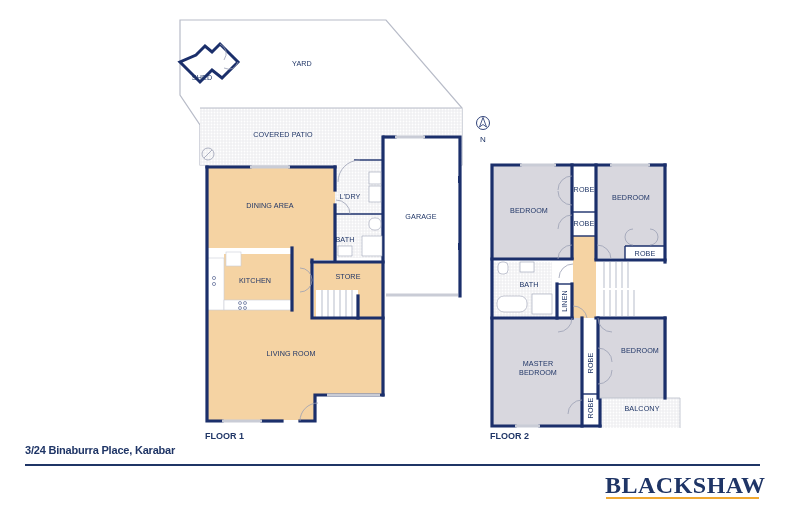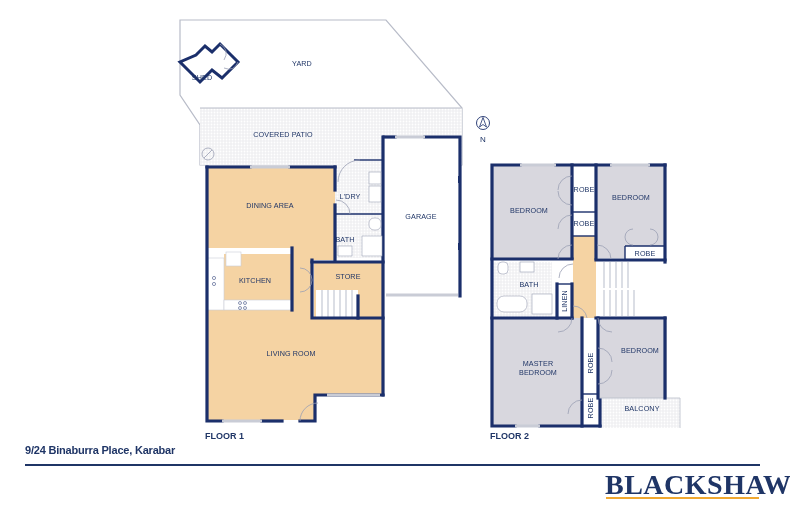--- a/index.html
+++ b/index.html
@@ -2,21 +2,21 @@
 <html><head>
 <meta charset="utf-8">
 <style>
   html, body { margin: 0; padding: 0; background: #ffffff; }
   body { width: 790px; height: 527px; position: relative; overflow: hidden; font-family: "Liberation Sans", sans-serif; }
   #plan { position: absolute; left: 0; top: 0; width: 790px; height: 527px; }
   .room-label { font-family: "Liberation Sans", sans-serif; font-size: 7.2px; fill: #1f3566; letter-spacing: 0.1px; }
   .floor-label { font-family: "Liberation Sans", sans-serif; font-size: 9px; font-weight: bold; fill: #1f3566; }
   .address { position: absolute; left: 25px; top: 444px; font-family: "Liberation Sans", sans-serif; font-weight: bold; font-size: 11px; color: #1f3566; letter-spacing: -0.2px; }
   .rule { position: absolute; left: 25px; top: 464px; width: 735px; height: 2px; background: #1f3566; }
-  .brand { position: absolute; left: 605px; top: 474px; width: 154px; text-align: right; font-family: "Liberation Serif", serif; font-weight: bold; font-size: 28px; color: #1f3566; letter-spacing: 0.5px; line-height: 22px; }
+  .brand { position: absolute; left: 605px; top: 474px; width: 154px; text-align: right; font-family: "Liberation Serif", serif; font-weight: bold; font-size: 24px; color: #1f3566; letter-spacing: 0.5px; line-height: 22px; }
   .brand-underline { position: absolute; left: 606px; top: 497px; width: 153px; height: 2px; background: #f0a830; }
 </style>
 </head>
 <body>
 
 <svg id="plan" viewBox="0 0 790 527" xmlns="http://www.w3.org/2000/svg">
   <defs>
     <pattern id="tile" width="3" height="3" patternUnits="userSpaceOnUse">
       <rect width="3" height="3" fill="#f1f1f3"></rect>
       <circle cx="1.5" cy="1.5" r="0.9" fill="#ffffff"></circle>
@@ -238,16 +238,16 @@
     <text class="room-label" x="538" y="366" text-anchor="middle">MASTER</text>
     <text class="room-label" x="538" y="375" text-anchor="middle">BEDROOM</text>
     <text class="room-label" x="640" y="353" text-anchor="middle">BEDROOM</text>
     <text class="room-label" x="0" y="0" text-anchor="middle" transform="translate(593,363) rotate(-90)">ROBE</text>
     <text class="room-label" x="0" y="0" text-anchor="middle" transform="translate(593,408) rotate(-90)">ROBE</text>
     <text class="room-label" x="642" y="411" text-anchor="middle">BALCONY</text>
     <text class="floor-label" x="490" y="439">FLOOR 2</text>
   </g>
 </svg>
 
-<div class="address">9/24 Binaburra Place, Karabar</div>
+<div class="address">3/24 Binaburra Place, Karabar</div>
 <div class="rule"></div>
 <div class="brand">BLACKSHAW</div>
 <div class="brand-underline"></div>
 
 </body></html>

